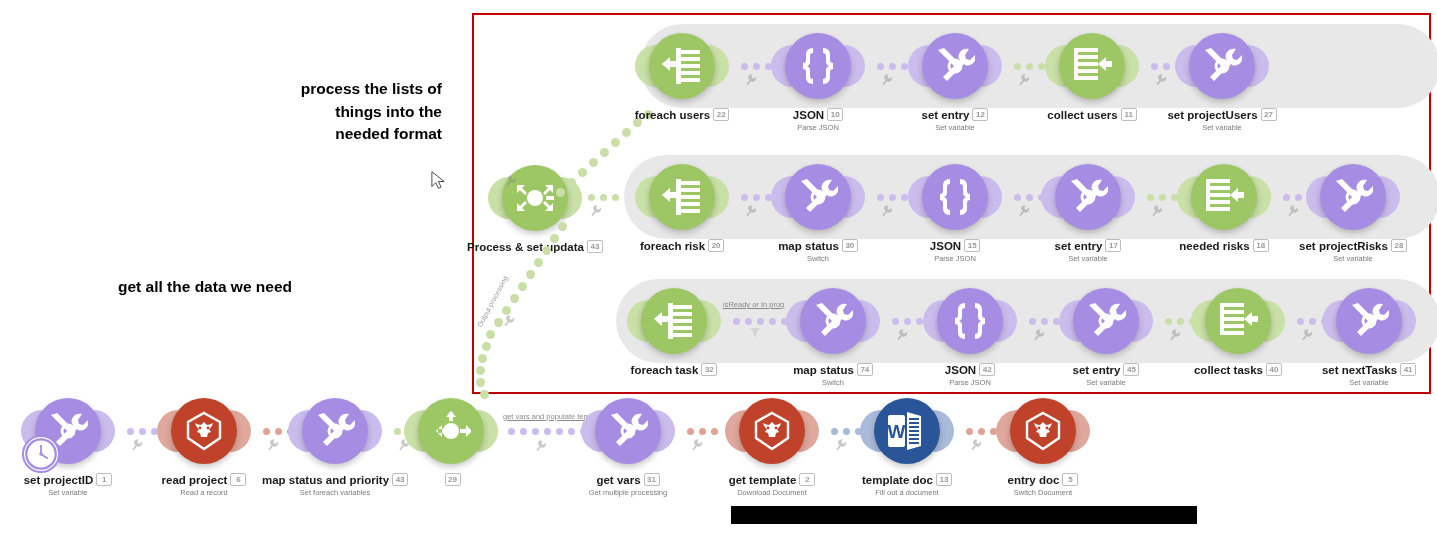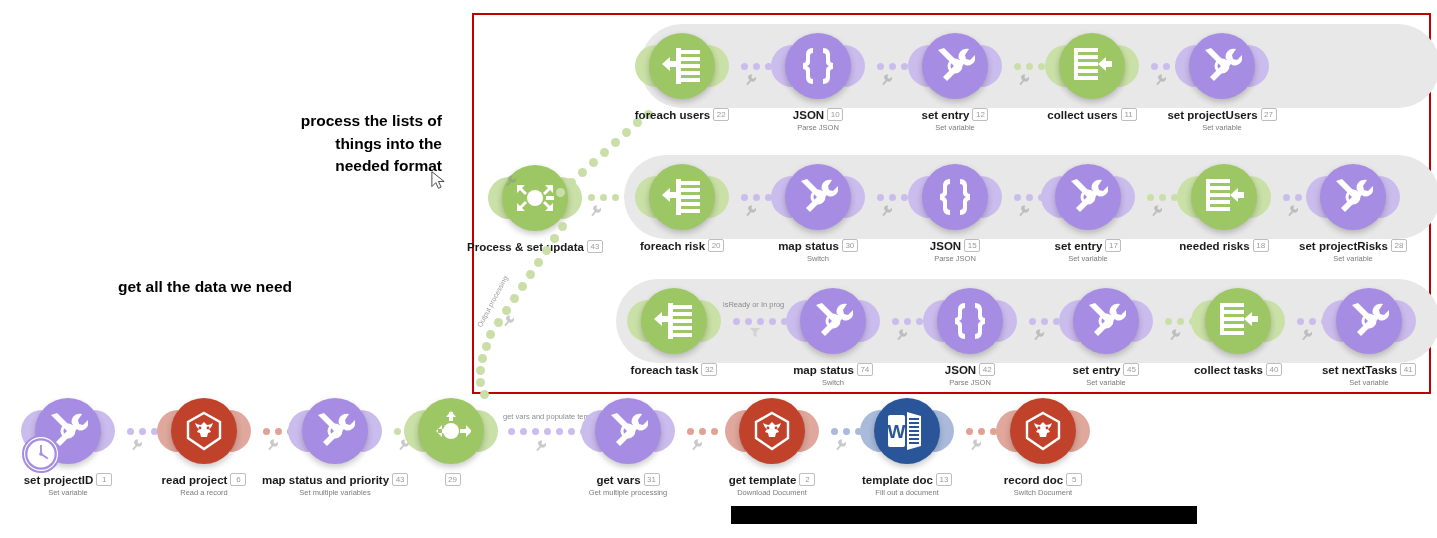--- a/index.html
+++ b/index.html
@@ -1,21 +1,21 @@
 <!DOCTYPE html>
 <html><head>
 <meta charset="utf-8">
 <style>
   html,body{margin:0;padding:0;background:#ffffff;}
   body{width:1437px;height:538px;position:relative;overflow:hidden;
        font-family:"Liberation Sans","DejaVu Sans",sans-serif;color:#1a1a1a;}
 
   
   .annot{position:absolute;font-weight:bold;font-size:15.5px;line-height:22.5px;color:#000;}
-  #annot-process{left:290px;top:78px;width:152px;text-align:right;margin-top:32px;}
+  #annot-process{left:290px;top:78px;width:152px;text-align:right;}
   #annot-getdata{left:110px;top:276px;width:190px;text-align:center;}
   #annot-bottom{position:absolute;left:731px;top:506px;width:466px;height:18px;
                 background:#000;color:#000;font-weight:bold;font-size:14.5px;
                 line-height:18px;text-align:center;white-space:nowrap;overflow:hidden;}
 
   
   #cursor{position:absolute;left:431px;top:170px;width:14px;height:20px;}
 
   
   #red-box{position:absolute;left:472px;top:13px;width:959px;height:381px;
@@ -39,37 +39,37 @@
   .port.right{left:26px;border-radius:0 21px 21px 0;}
   .p-green{background:#c9e0a6;}
   .p-purple{background:#cbbcee;}
   .p-red{background:#e0a79c;}
   .p-blue{background:#a9badb;}
 
   
   .mlabel{position:absolute;top:42px;left:-130px;width:260px;text-align:center;
           font-size:11.5px;font-weight:bold;color:#1a1a1a;white-space:nowrap;}
   .mlabel .idbox{display:inline-block;margin-left:3px;padding:0 2px;min-width:10px;
-          border:1px solid #bdbdbd;border-radius:2px;font-size:8px;font-weight:normal;
+          border:1px solid #bdbdbd;border-radius:2px;font-size:8px;font-weight:bold;
           color:#9a9a9a;vertical-align:2px;line-height:11px;background:#fff;}
   .msub{position:absolute;top:57px;left:-130px;width:260px;text-align:center;
         font-size:7.5px;color:#7b7b7b;white-space:nowrap;}
 
   
   .dots{position:absolute;height:10px;display:flex;align-items:center;gap:5px;}
   .dots i{display:block;width:7px;height:7px;border-radius:50%;}
   .d-green i{background:#cadfa8;}
   .d-purple i{background:#cbbcee;}
   .d-red i{background:#dfa294;}
   .d-blue i{background:#a9badb;}
 
   .wrench{position:absolute;width:12px;height:12px;opacity:.45;}
 
   
-  .route-cap{position:absolute;font-size:7.5px;color:#8b8b8b;white-space:nowrap;}
+  .route-cap{position:absolute;font-size:7.5px;color:#8b8b8b;white-space:nowrap;text-decoration:underline;}
   .filter-ico{position:absolute;width:10px;height:10px;opacity:.4;}
 
   
   .diag{position:absolute;}
   .diag i{position:absolute;width:9px;height:9px;border-radius:50%;background:#cadfa8;}
 
   .rot-cap{position:absolute;font-size:7px;color:#9a9a9a;white-space:nowrap;
            transform:rotate(-62deg);transform-origin:left top;}
 
   
@@ -599,21 +599,21 @@
 <div class="mod" style="left:335px;top:431px;">
   <div class="port left p-purple"></div>
   <div class="port right p-purple"></div>
   <div class="bubble purple">
     <svg width="40" height="40" viewBox="0 0 40 40">
         <use href="#ico-tools"></use>
       </svg>
     </div>
   <div class="mlabel">
     <span>map status and priority</span><span class="idbox">43</span></div>
-  <div class="msub">Set multiple variables</div>
+  <div class="msub">Set foreach variables</div>
 </div>
 <div class="dots d-green" style="left:394px;top:426px;">
     <i></i>
   </div>
 <svg class="wrench" style="left:398px;top:439px;" viewBox="0 0 18 18">
     <use href="#ico-wrench"></use>
   </svg>
 
 <div class="mod" style="left:451px;top:431px;">
   <div class="port left p-green"></div>
@@ -705,15 +705,15 @@
 
 <div class="mod" style="left:1043px;top:431px;">
   <div class="port left p-red"></div>
   <div class="port right p-red"></div>
   <div class="bubble red">
     <svg width="40" height="40" viewBox="0 0 40 40">
         <use href="#ico-lion"></use>
       </svg>
     </div>
   <div class="mlabel">
-    <span>record doc</span><span class="idbox">5</span></div>
+    <span>entry doc</span><span class="idbox">5</span></div>
   <div class="msub">Switch Document</div>
 </div>
 
 </body></html>

